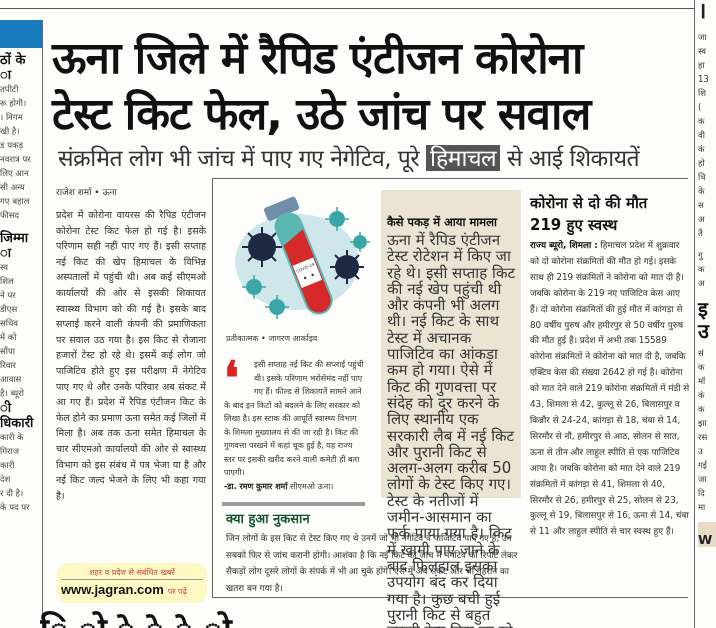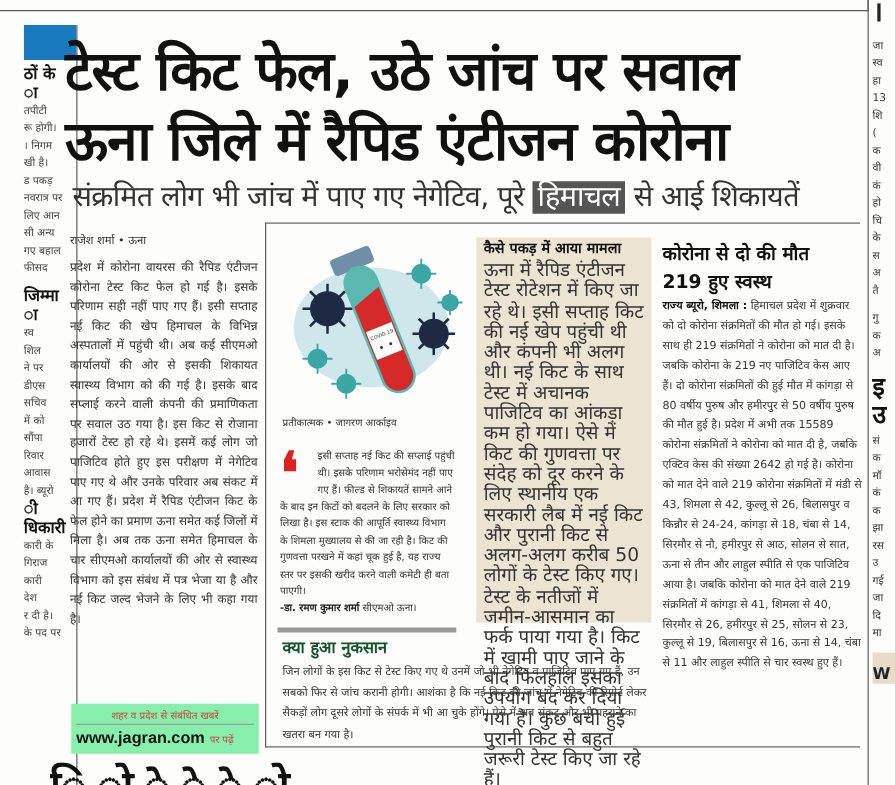--- a/index.html
+++ b/index.html
@@ -1,55 +1,55 @@
 <!DOCTYPE html>
 <html><head>
 <meta charset="utf-8">
 <style>
   * { box-sizing: border-box; margin: 0; padding: 0; }
   html, body { width: 716px; height: 628px; overflow: hidden; background: #fdfdfb; }
   body { position: relative; font-family: "DejaVu Sans", sans-serif; color: #222; }
 
   .topstrip { position: absolute; left: 0; top: 0; width: 695px; height: 9px; border-bottom: 1px solid #555; border-right: 1px solid #555; }
-  .left-col { position: absolute; left: 0; top: 20px; width: 43px; height: 608px; border-right: 1px solid #666; overflow: hidden; margin-left: 19px; }
+  .left-col { position: absolute; left: 0; top: 20px; width: 43px; height: 608px; border-right: 1px solid #666; overflow: hidden; }
   .left-col .bluebar { height: 28px; background: #1a7abf; margin-bottom: 4px; }
   .left-col .h { font-weight: bold; font-size: 13px; line-height: 15px; color: #111; white-space: nowrap; }
   .left-col .t { font-size: 8.5px; line-height: 14px; color: #444; white-space: nowrap; }
   .left-col .gap { height: 8px; }
 
   .right-col { position: absolute; left: 694px; top: 0; width: 22px; height: 628px; border-left: 1px solid #666; overflow: hidden; padding-left: 3px; }
   .right-col .t { font-size: 8.5px; line-height: 14px; color: #333; white-space: nowrap; }
   .right-col .h { font-weight: bold; font-size: 20px; line-height: 22px; color: #111; }
   .right-col .top-glyph { font-weight: bold; font-size: 22px; line-height: 22px; }
 
   .headline { position: absolute; left: 52px; top: 30px; width: 640px; font-family: "DejaVu Sans", sans-serif; font-weight: bold; font-size: 44px; line-height: 56px; color: #111; letter-spacing: -1px; white-space: nowrap; }
   .subhead { position: absolute; left: 58px; top: 146px; font-size: 23px; line-height: 24px; color: #333; white-space: nowrap; letter-spacing: -0.5px; }
   .subhead .hl { background: #555; color: #fff; padding: 0 4px; }
 
   .byline { position: absolute; left: 56px; top: 185px; font-size: 9px; color: #333; }
 
   .main-text { position: absolute; left: 56px; top: 207px; width: 150px; font-size: 9.5px; line-height: 15.6px; color: #333; text-align: justify; }
 
-  .promo { position: absolute; left: 57px; top: 563px; width: 150px; height: 40px; background: #86efac; padding: 3px 4px; }
+  .promo { position: absolute; left: 57px; top: 563px; width: 150px; height: 40px; background: #fef9c3; padding: 3px 4px; border-radius: 11px; }
   .promo .top { font-size: 8px; color: #c44; text-align: center; border-bottom: 1px solid #999; padding-bottom: 2px; }
   .promo .url { font-family: "Liberation Sans", sans-serif; font-weight: bold; font-size: 13px; color: #111; margin-top: 2px; }
   .promo .url .suffix { font-weight: normal; font-size: 8px; color: #c44; margin-left: 4px; margin-top: 41px; }
 
   .inner-box { position: absolute; left: 212px; top: 178px; width: 476px; height: 420px; border: 1px solid #666; border-right: none; border-bottom: 1px solid #666; }
 
   .illustration { position: absolute; left: 222px; top: 192px; width: 155px; height: 140px; }
   .caption { position: absolute; left: 226px; top: 332px; font-size: 8px; color: #333; }
 
   .quote { position: absolute; left: 224px; top: 358px; width: 140px; font-size: 8px; line-height: 13.5px; color: #333; }
   .quote .qmark { float: left; width: 28px; height: 28px; color: #d22; font-size: 46px; line-height: 40px; font-weight: bold; margin-right: 2px; font-family: "DejaVu Serif", serif; }
   .quote .author { font-weight: bold; color: #222; }
   .quote .author-role { font-weight: normal; }
   .quote-bar { position: absolute; left: 222px; top: 502px; width: 143px; height: 4px; background: #999; }
 
-  .side-box { position: absolute; left: 381px; top: 190px; width: 140px; height: 308px; background: #ece4d2; padding: 0 6px; }
+  .side-box { position: absolute; left: 381px; top: 190px; width: 140px; height: 308px; background: #ece4d2; padding: 24px 6px; }
   .side-box .title { font-weight: bold; font-size: 11.5px; line-height: 16px; color: #111; white-space: nowrap; }
   .side-box .body { font-size: 15px; line-height: 16.3px; color: #333; margin-top: 2px; }
 
   .damage { position: absolute; left: 226px; top: 510px; width: 300px; }
   .damage .title { font-weight: bold; font-size: 13px; line-height: 18px; color: #14532d; }
   .damage .body { font-size: 8.8px; line-height: 16.5px; color: #333; margin-top: 2px; }
 
   .news2 { position: absolute; left: 530px; top: 192px; width: 160px; }
   .news2 .title { font-weight: bold; font-size: 15px; line-height: 22px; color: #111; }
   .news2 .body { font-size: 8.8px; line-height: 15.9px; color: #333; margin-top: 2px; }
@@ -135,22 +135,22 @@
   <div class="t">उ</div>
   <div class="t">गई</div>
   <div class="t">जा</div>
   <div class="t">दि</div>
   <div class="t">मा</div>
   <div style="height:10px; background:#e8dcc8; margin-top:8px;"></div>
   <div style="background:#e8dcc8; font-weight:bold; font-size:13px;">W</div>
 </div>
 
 <div class="headline">
+  <div>ऊना जिले में रैपिड एंटीजन कोरोना</div>
   <div>टेस्ट किट फेल, उठे जांच पर सवाल</div>
-  <div>ऊना जिले में रैपिड एंटीजन कोरोना</div>
 </div>
 
 <div class="subhead">
   <span>संक्रमित लोग भी जांच में पाए गए नेगेटिव, पूरे </span><span class="hl">हिमाचल</span><span> से आई शिकायतें</span>
 </div>
 
 <div class="byline">राजेश शर्मा • ऊना</div>
 
 <div class="main-text">प्रदेश में कोरोना वायरस की रैपिड एंटीजन कोरोना टेस्ट किट फेल हो गई है। इसके परिणाम सही नहीं पाए गए हैं। इसी सप्ताह नई किट की खेप हिमाचल के विभिन्न अस्पतालों में पहुंची थी। अब कई सीएमओ कार्यालयों की ओर से इसकी शिकायत स्वास्थ्य विभाग को की गई है। इसके बाद सप्लाई करने वाली कंपनी की प्रमाणिकता पर सवाल उठ गया है। इस किट से रोजाना हजारों टेस्ट हो रहे थे। इसमें कई लोग जो पाजिटिव होते हुए इस परीक्षण में नेगेटिव पाए गए थे और उनके परिवार अब संकट में आ गए हैं। प्रदेश में रैपिड एंटीजन किट के फेल होने का प्रमाण ऊना समेत कई जिलों में मिला है। अब तक ऊना समेत हिमाचल के चार सीएमओ कार्यालयों की ओर से स्वास्थ्य विभाग को इस संबंध में पत्र भेजा या है और नई किट जल्द भेजने के लिए भी कहा गया है।</div>
 

